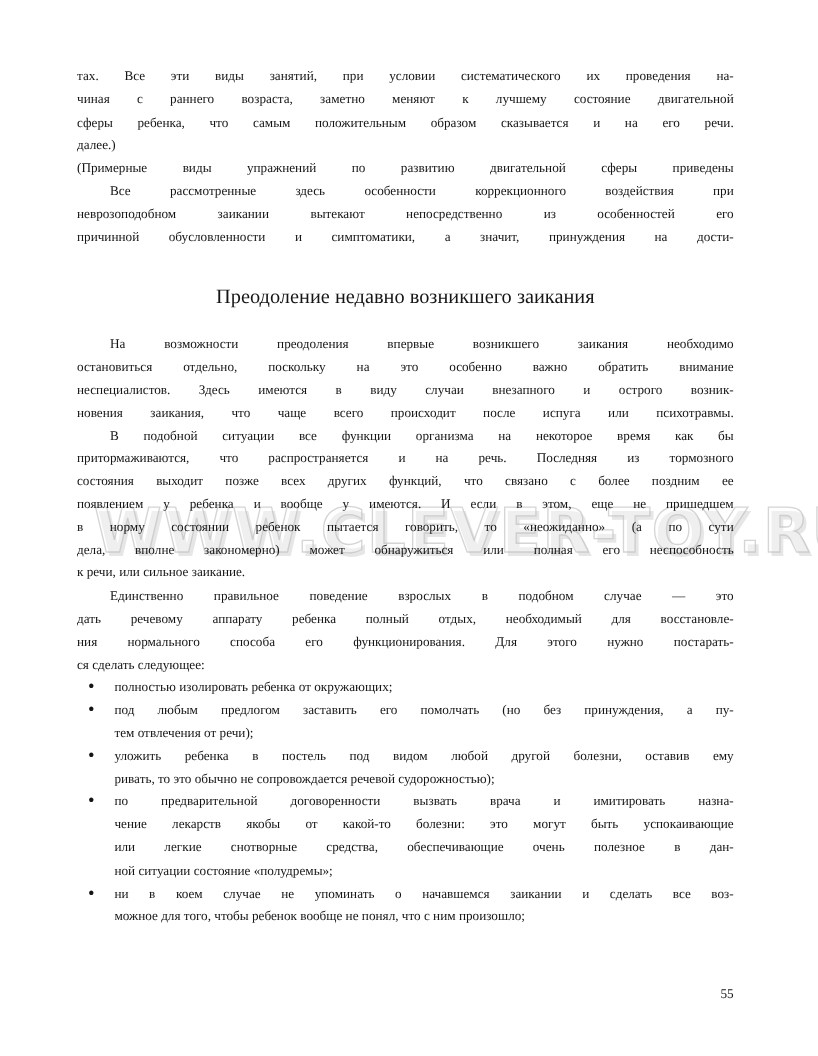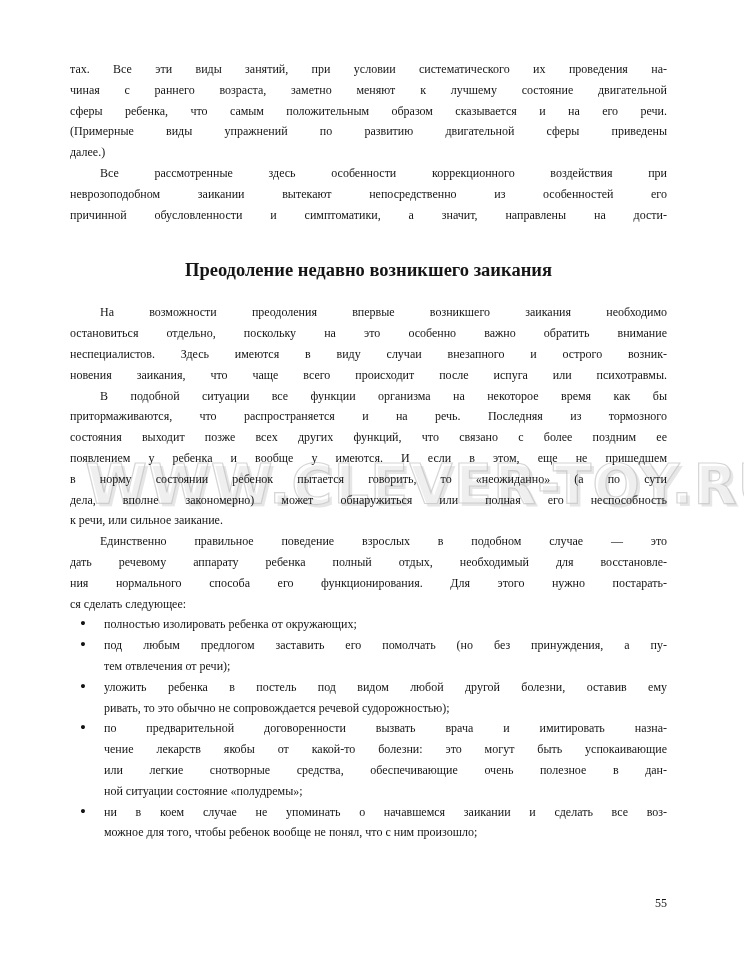--- a/index.html
+++ b/index.html
@@ -42,21 +42,21 @@
   .line {
     font-size: 12px;
     line-height: 20.8px;
     text-align: justify;
     text-align-last: justify;
   }
   .line.last { text-align-last: left; }
   .indent { text-indent: 30px; }
   .heading {
     margin: 33px 0 19px 0;
-    font-weight: bold;
+    font-weight: normal;
     font-size: 18.5px;
     line-height: 25px;
     text-align: center;
   }
   .bullet {
     position: relative;
     padding-left: 34px;
   }
   .bullet .marker {
     position: absolute;
@@ -81,28 +81,28 @@
 <div class="page">
 
   <div class="watermark">WWW.CLEVER-TOY.RU</div>
 
   <div class="column">
 
     <div>
       <div class="line">тах. Все эти виды занятий, при условии систематического их проведения на-</div>
       <div class="line">чиная с раннего возраста, заметно меняют к лучшему состояние двигательной</div>
       <div class="line">сферы ребенка, что самым положительным образом сказывается и на его речи.</div>
+      <div class="line last">далее.)</div>
       <div class="line">(Примерные виды упражнений по развитию двигательной сферы приведены</div>
-      <div class="line last">далее.)</div>
     </div>
 
     <div>
       <div class="line indent">Все рассмотренные здесь особенности коррекционного воздействия при</div>
       <div class="line">неврозоподобном заикании вытекают непосредственно из особенностей его</div>
-      <div class="line">причинной обусловленности и симптоматики, а значит, направлены на дости-</div>
+      <div class="line">причинной обусловленности и симптоматики, а значит, принуждения на дости-</div>
     </div>
 
     <div class="heading">Преодоление недавно возникшего заикания</div>
 
     <div>
       <div class="line indent">На возможности преодоления впервые возникшего заикания необходимо</div>
       <div class="line">остановиться отдельно, поскольку на это особенно важно обратить внимание</div>
       <div class="line">неспециалистов. Здесь имеются в виду случаи внезапного и острого возник-</div>
       <div class="line">новения заикания, что чаще всего происходит после испуга или психотравмы.</div>
     </div>

